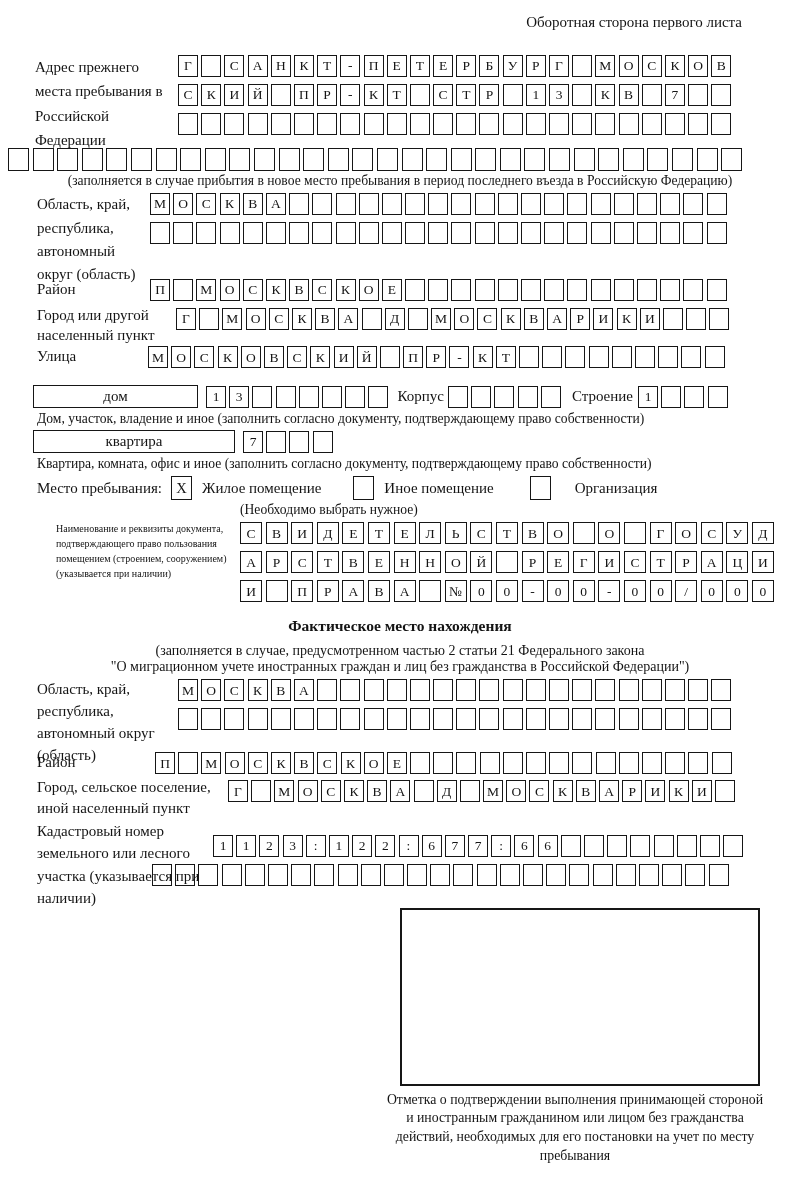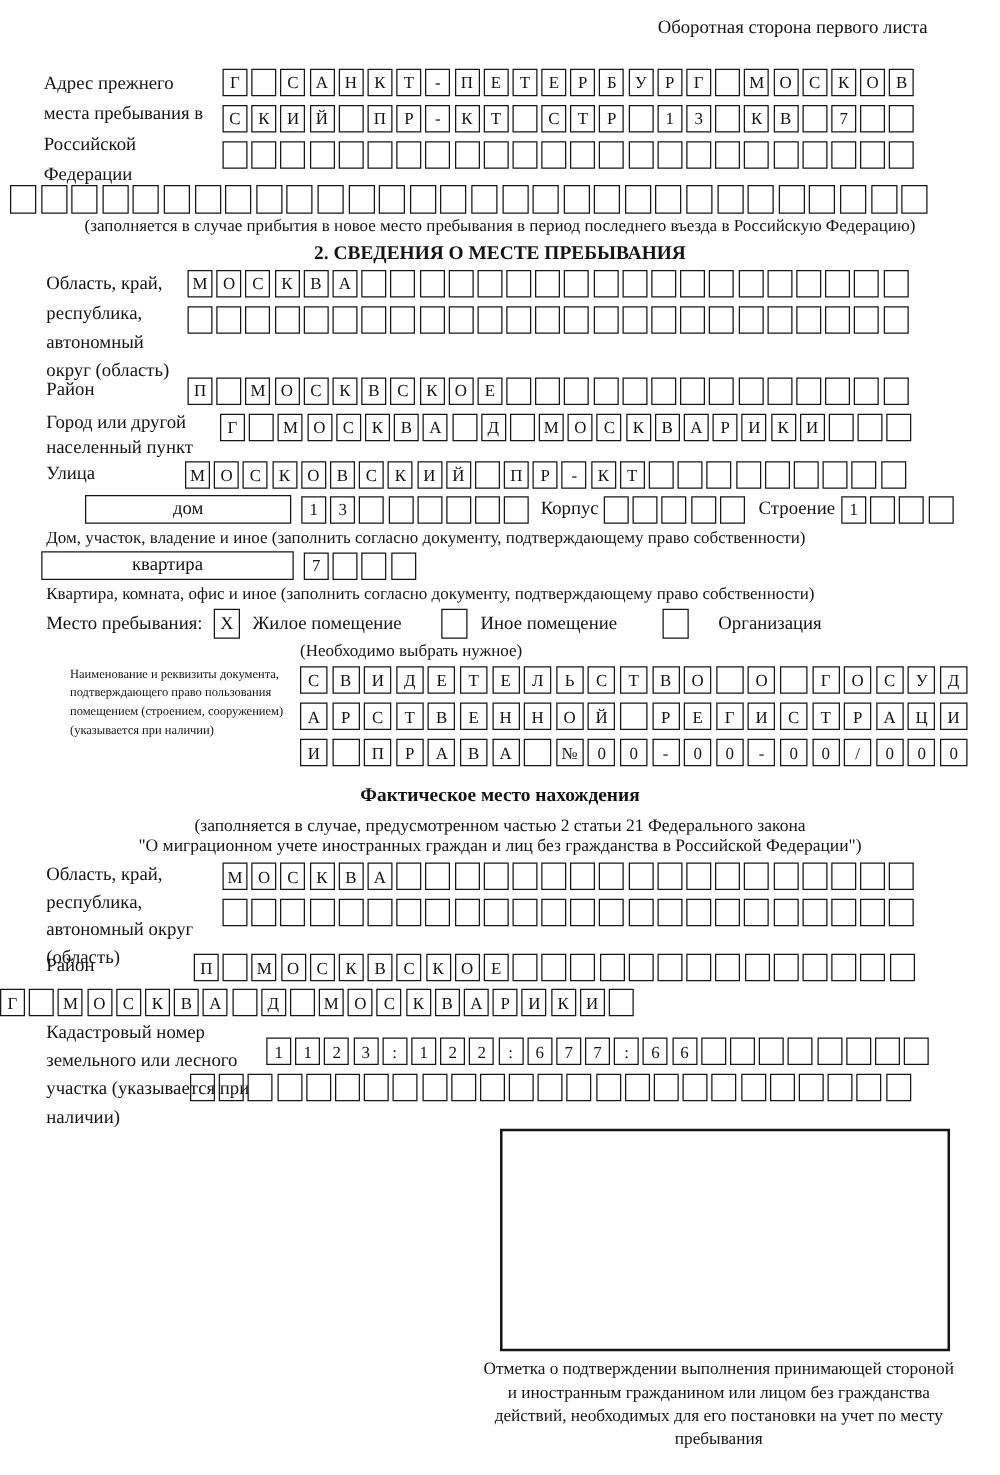--- a/index.html
+++ b/index.html
@@ -169,21 +169,20 @@
       <span class="cell"></span>
       <span class="cell"></span>
       <span class="cell"></span>
       <span class="cell"></span>
       <span class="cell"></span>
       <span class="cell"></span>
       <span class="cell"></span>
     </div>
   <div class="caption caption-center" style="margin-top:2px;">(заполняется в случае прибытия в новое место пребывания в период последнего въезда в Российскую Федерацию)</div>
 
-  <div class="sec-title" style="margin-top:5px;">2. СВЕДЕНИЯ О МЕСТЕ ПРЕБЫВАНИЯ</div>
 
   <div class="frow" style="margin-top:4px;">
     <div class="flabel" style="margin-left:37px; width:113px; line-height:1.56;">Область, край, республика, автономный округ (область)</div>
     <div class="stack">
       <div class="cells">
           <span class="cell filled">М</span>
           <span class="cell filled">О</span>
           <span class="cell filled">С</span>
           <span class="cell filled">К</span>
           <span class="cell filled">В</span>
@@ -323,21 +322,21 @@
         <span class="cell"></span>
         <span class="cell"></span>
         <span class="cell"></span>
         <span class="cell"></span>
         <span class="cell"></span>
         <span class="cell"></span>
         <span class="cell"></span>
       </div>
   </div>
 
-  <div class="frow" style="margin-top:5px; align-items:center;padding-left:35px;">
+  <div class="frow" style="margin-top:17px; align-items:center;">
     <div class="labelbox" style="margin-left:33px; width:165px;">дом</div>
     <div class="cells" style="margin-left:8px;">
         <span class="cell filled">1</span>
         <span class="cell filled">3</span>
         <span class="cell"></span>
         <span class="cell"></span>
         <span class="cell"></span>
         <span class="cell"></span>
         <span class="cell"></span>
         <span class="cell"></span>
@@ -544,20 +543,21 @@
         <span class="cell"></span>
         <span class="cell"></span>
         <span class="cell"></span>
         <span class="cell"></span>
         <span class="cell"></span>
         <span class="cell"></span>
       </div>
   </div>
 
   <div class="frow" style="margin-top:3px;">
+    <div class="flabel" style="margin-left:37px; width:191px; line-height:1.35;">Город, сельское поселение, иной населенный пункт</div>
     <div class="cells" style="margin-top:3px;">
         <span class="cell filled">Г</span>
         <span class="cell"></span>
         <span class="cell filled">М</span>
         <span class="cell filled">О</span>
         <span class="cell filled">С</span>
         <span class="cell filled">К</span>
         <span class="cell filled">В</span>
         <span class="cell filled">А</span>
         <span class="cell"></span>

